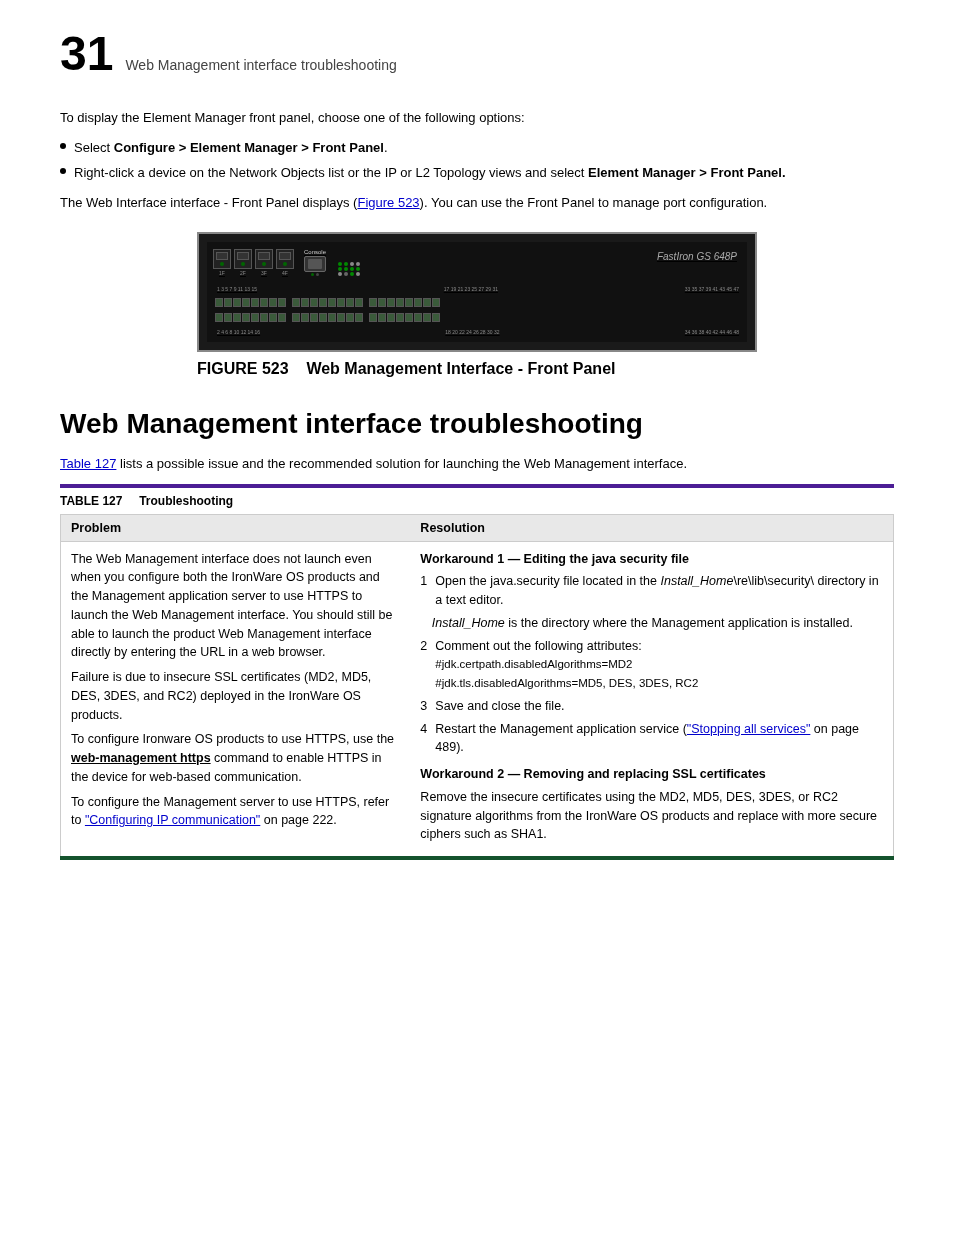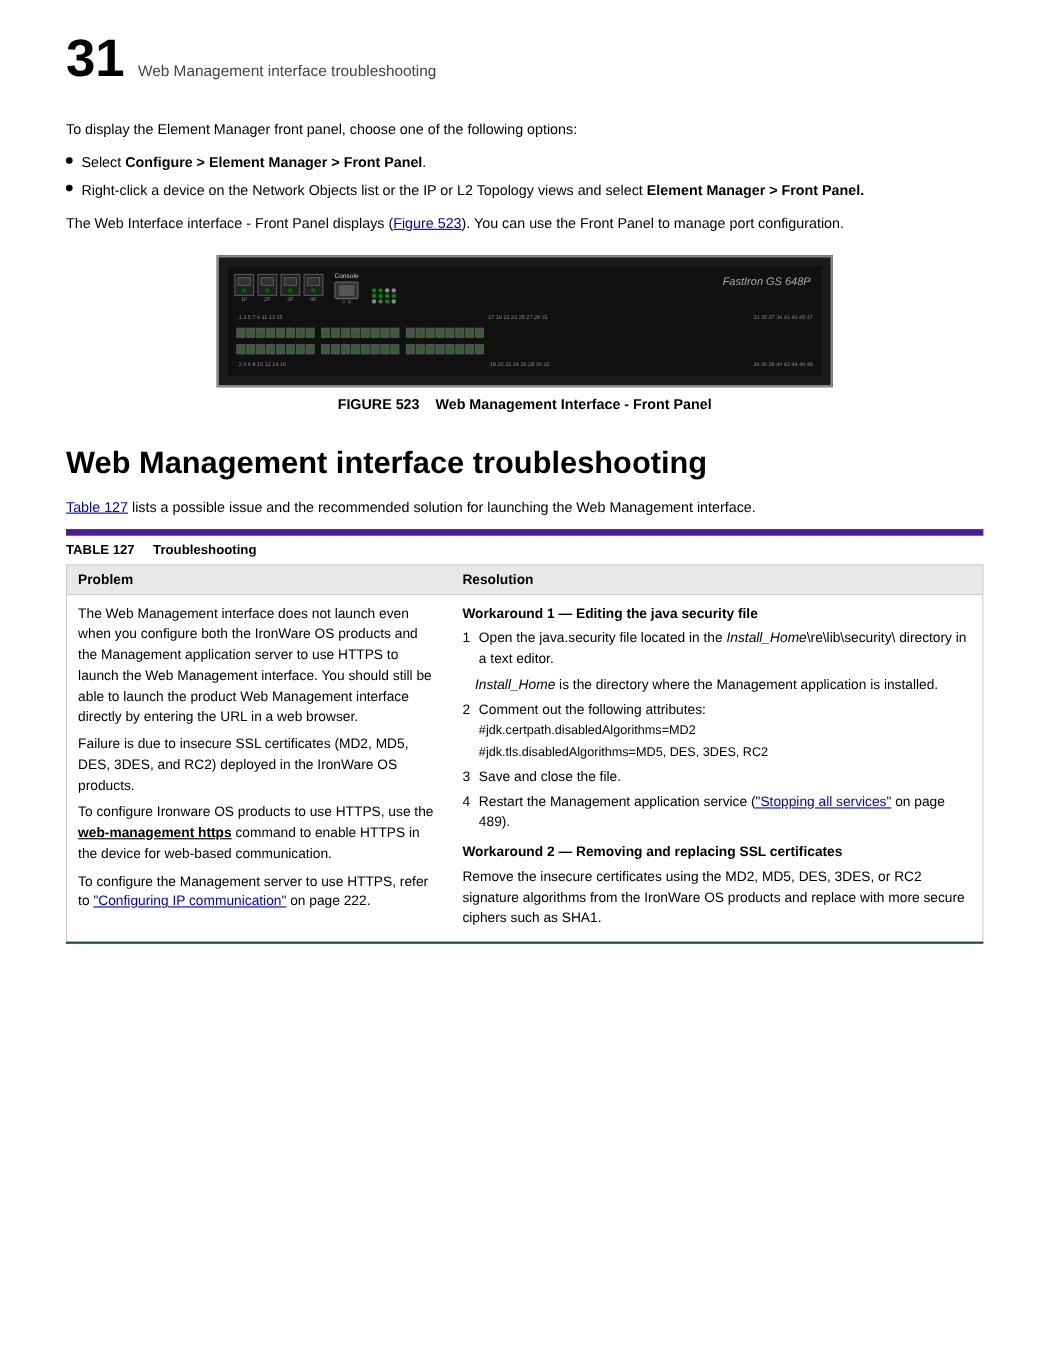--- a/index.html
+++ b/index.html
@@ -93,37 +93,37 @@
       border: 2px solid #888;
       position: relative;
       display: flex;
       align-items: center;
       justify-content: flex-start;
       padding: 8px;
       overflow: hidden;
     }
 
     .figure-caption {
-      font-size: 13px;
+      font-size: 16px;
       font-weight: bold;
       margin-top: 8px;
-      text-align: center;
+      text-align: left;
       width: 560px;
     }
 
     .figure-caption-label {
       font-weight: bold;
     }
 
     
     .table-label {
       font-size: 12px;
       font-weight: bold;
       margin-bottom: 6px;
-      border-top: 6px solid #4c1d95;
+      border-top: 4px solid #4c1d95;
       padding-top: 6px;
     }
 
     .data-table {
       width: 100%;
       border-collapse: collapse;
       font-size: 12.5px;
       margin-bottom: 20px;
     }
 
@@ -141,21 +141,21 @@
 
     .data-table td {
       padding: 8px 10px;
       vertical-align: top;
       border-bottom: 1px solid #ddd;
       font-size: 12.5px;
       line-height: 1.5;
     }
 
     .data-table tr:last-child td {
-      border-bottom: 2px solid #14532d;
+      border-bottom: 4px solid #14532d;
     }
 
     .table-outer {
       border: 1px solid #ccc;
     }
 
     .workaround-heading {
       font-weight: bold;
       margin-bottom: 4px;
       font-size: 12.5px;
@@ -223,21 +223,21 @@
     </li>
   </ul>
 
   <p class="body-text">
     <span>The Web Interface interface - Front Panel displays (</span><span class="link-text">Figure 523</span><span>). You can use the Front Panel to manage port configuration.</span>
   </p>
 
   <div class="figure-container">
     <div class="figure-image">
 
-      <div style="width:100%;height:100%;background:#111;position:relative;display:flex;flex-direction:column;justify-content:space-around;padding:4px 6px;">
+      <div style="width:100%;height:100%;background:#111;position:relative;display:flex;flex-direction:column;justify-content:space-around;padding:4px 6px;text-decoration:underline;">
 
         <div style="display:flex;align-items:flex-start;justify-content:space-between;">
           <div style="display:flex;gap:4px;align-items:flex-end;">
 
             <div style="display:flex;gap:3px;">
               <div style="display:flex;flex-direction:column;align-items:center;">
                 <div style="width:18px;height:20px;background:#222;border:1px solid #555;display:flex;flex-direction:column;justify-content:center;align-items:center;gap:2px;">
                   <div style="width:12px;height:8px;background:#333;border:1px solid #555;"></div>
                   <div style="width:4px;height:4px;background:#006600;border-radius:50%;"></div>
                 </div>

